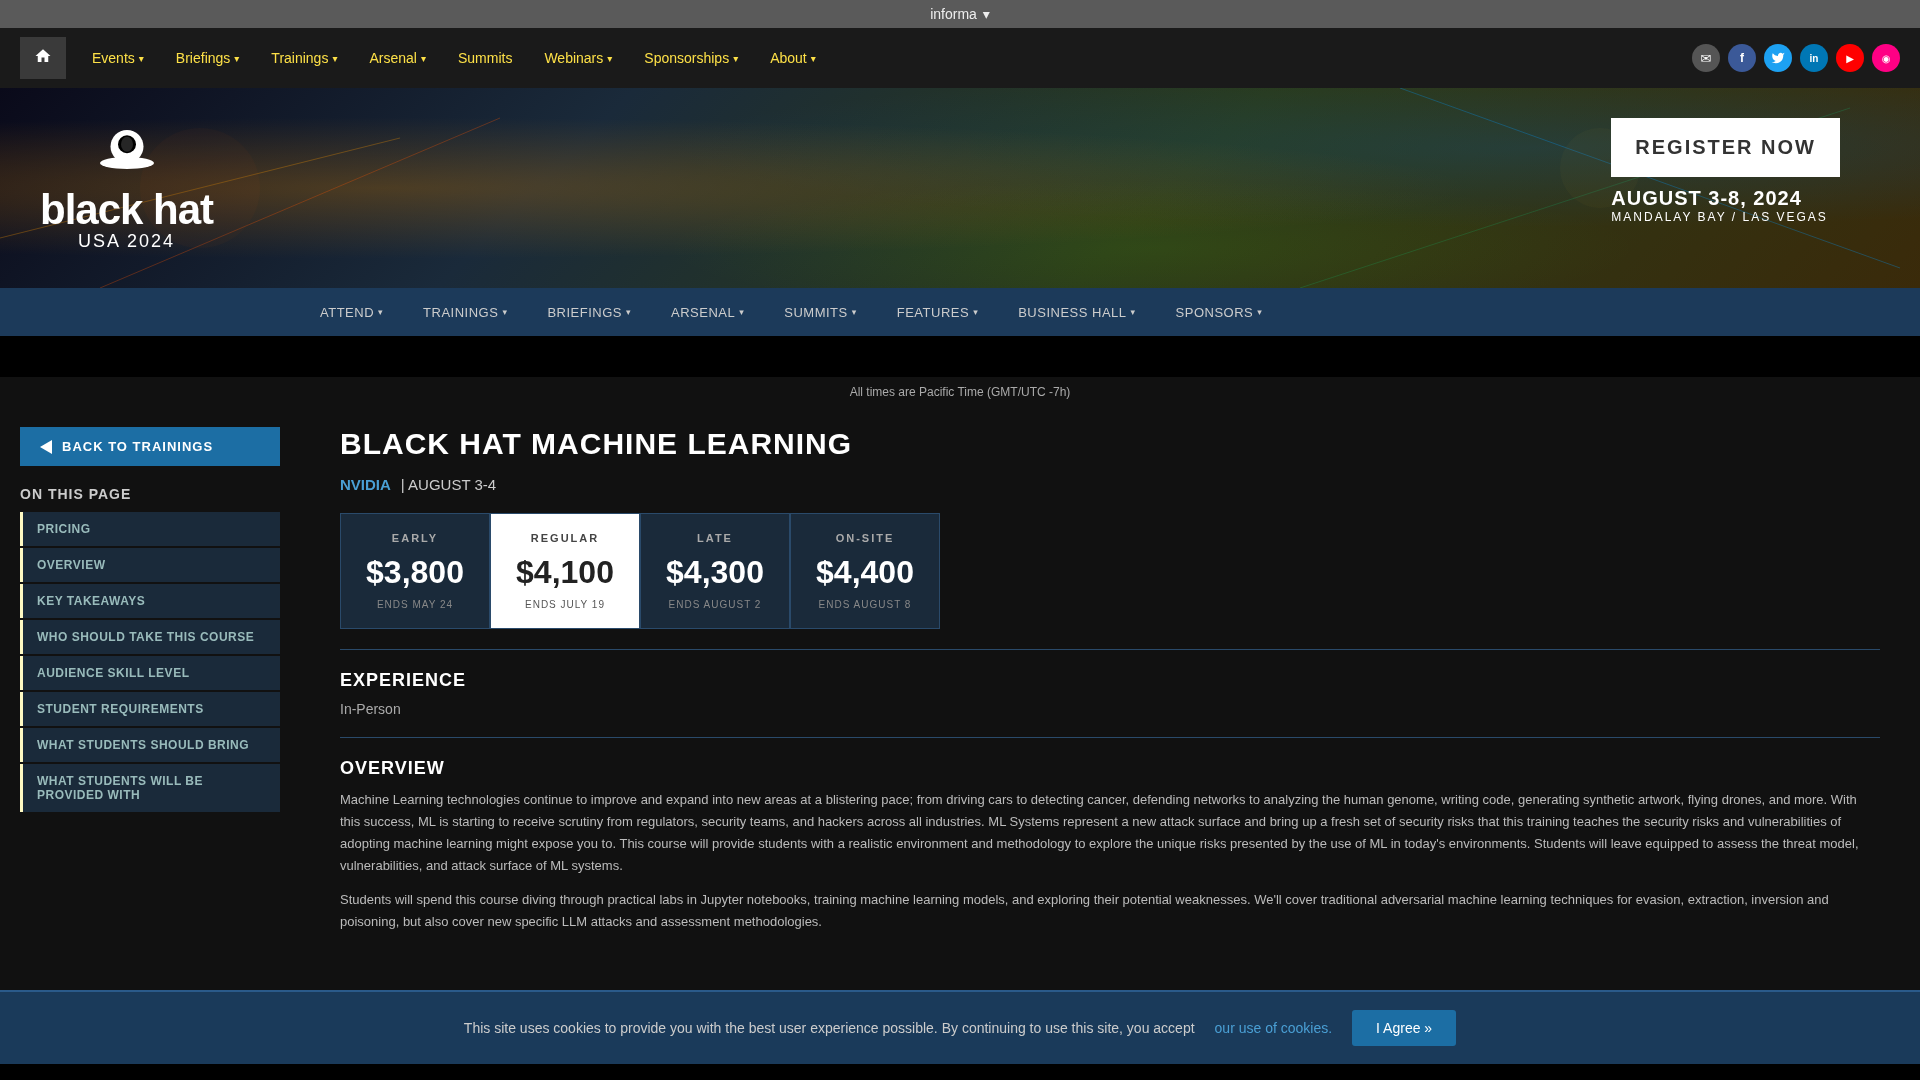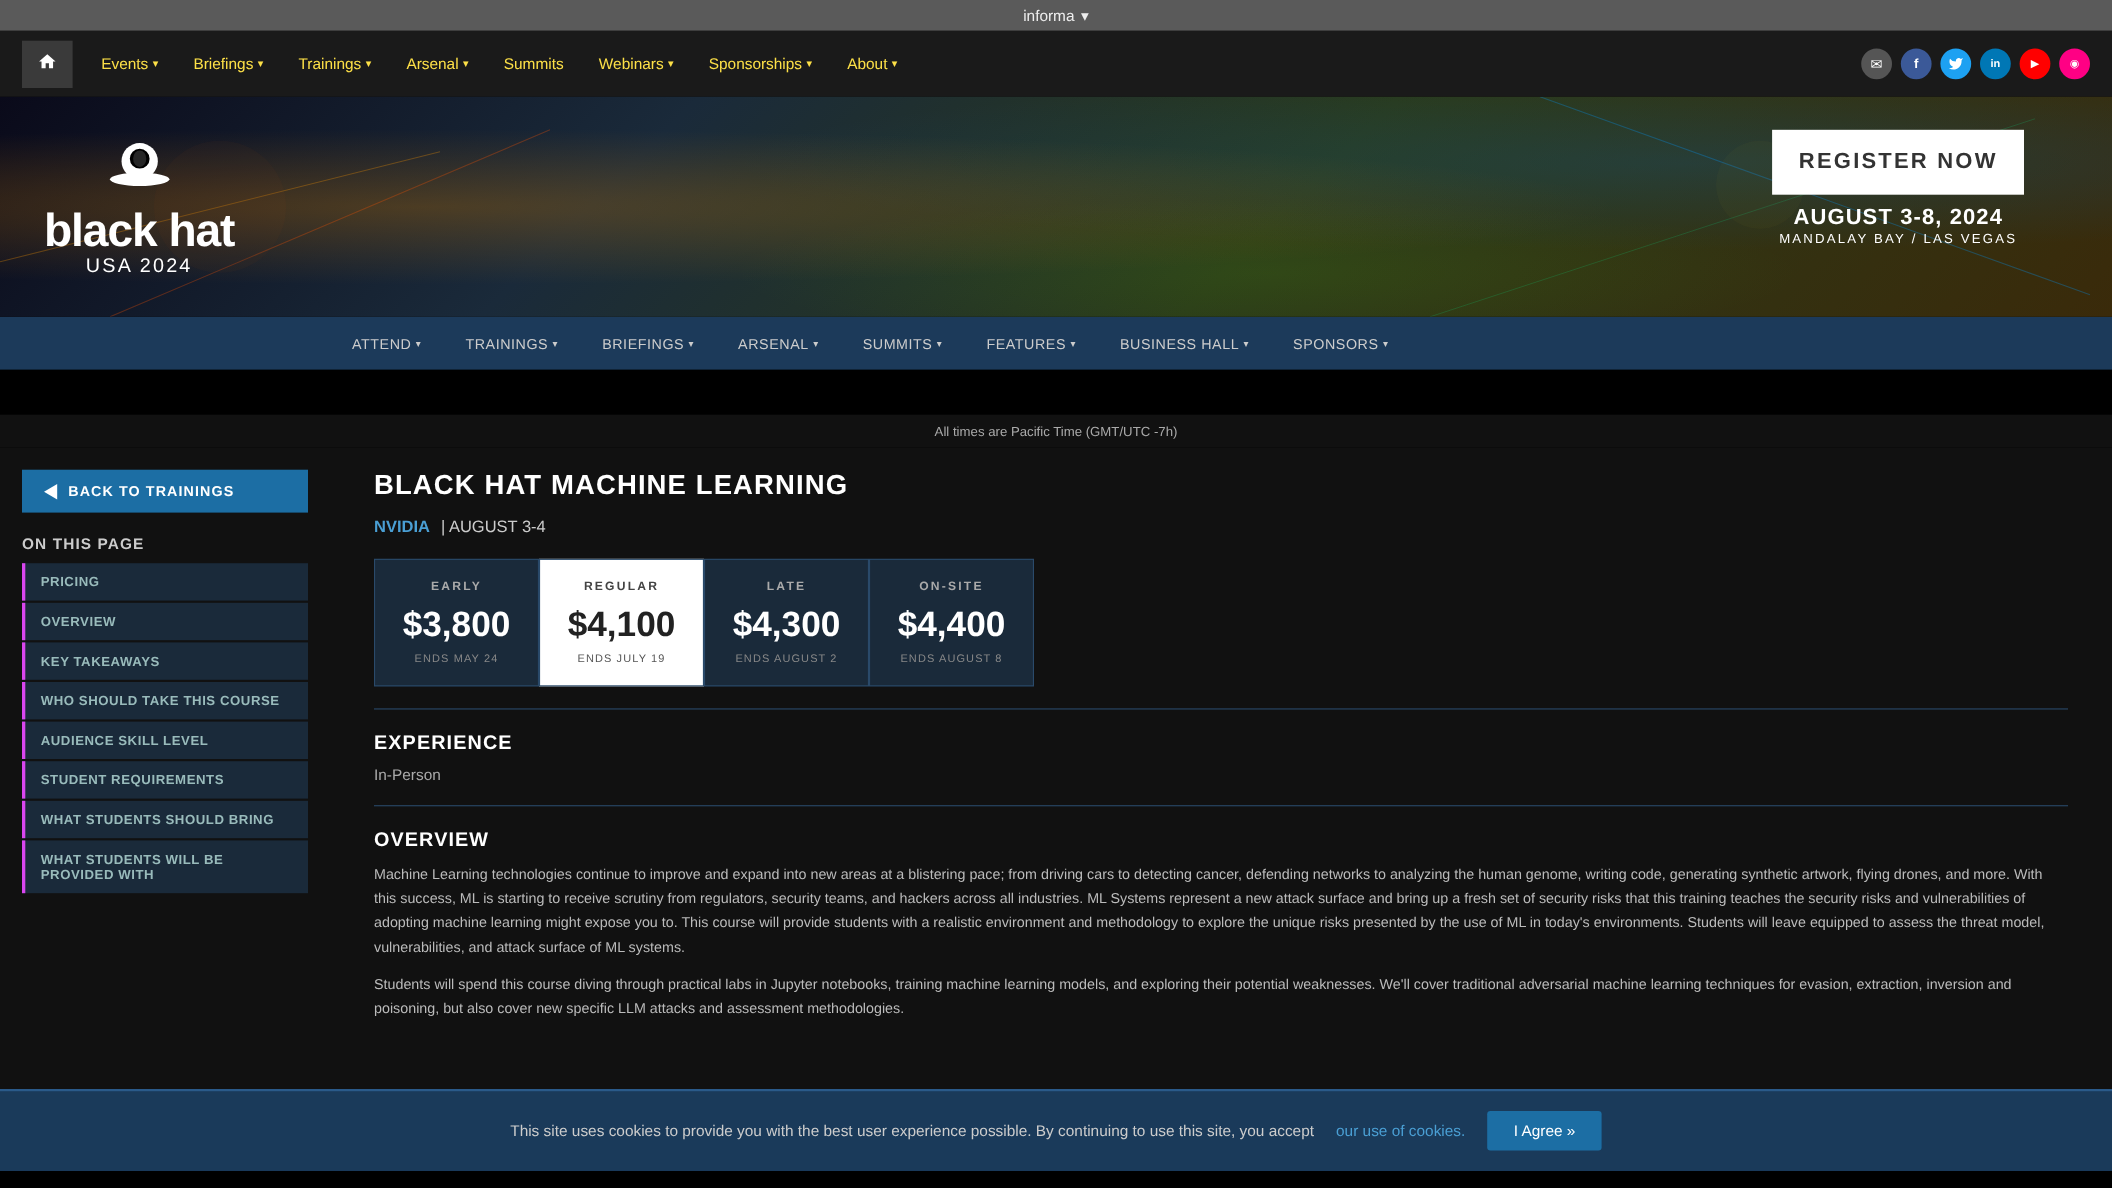--- a/index.html
+++ b/index.html
@@ -119,21 +119,20 @@
       border: none;
       padding: 18px 24px;
       font-size: 20px;
       font-weight: bold;
       cursor: pointer;
       letter-spacing: 2px;
       display: block;
       margin-bottom: 10px;
     }
     .date-info {
-      text-align: center;
       color: #fff;
     }
     .date-info .date-main {
       font-size: 20px;
       font-weight: bold;
       letter-spacing: 1px;
     }
     .date-info .date-sub {
       font-size: 12px;
       letter-spacing: 2px;
@@ -206,37 +205,37 @@
     .on-this-page {
       font-size: 14px;
       font-weight: bold;
       color: #ccc;
       margin-bottom: 10px;
       letter-spacing: 1px;
     }
     .sidebar-link {
       display: block;
       padding: 10px 14px;
-      border-left: 3px solid #d946ef;
+      border-left: 3px solid #fef9c3;
       background: #1a2a3a;
       color: #9bb;
       font-size: 12px;
       cursor: pointer;
       margin-bottom: 2px;
       font-weight: bold;
       letter-spacing: 0.5px;
     }
 
     
     .main-content {
       flex: 1;
       padding: 20px 40px;
     }
     .course-title {
-      font-size: 25px;
+      font-size: 30px;
       font-weight: bold;
       color: #fff;
       margin-bottom: 15px;
       letter-spacing: 1px;
     }
     .provider-line {
       display: flex;
       align-items: flex-start;
       gap: 10px;
       margin-bottom: 20px;

